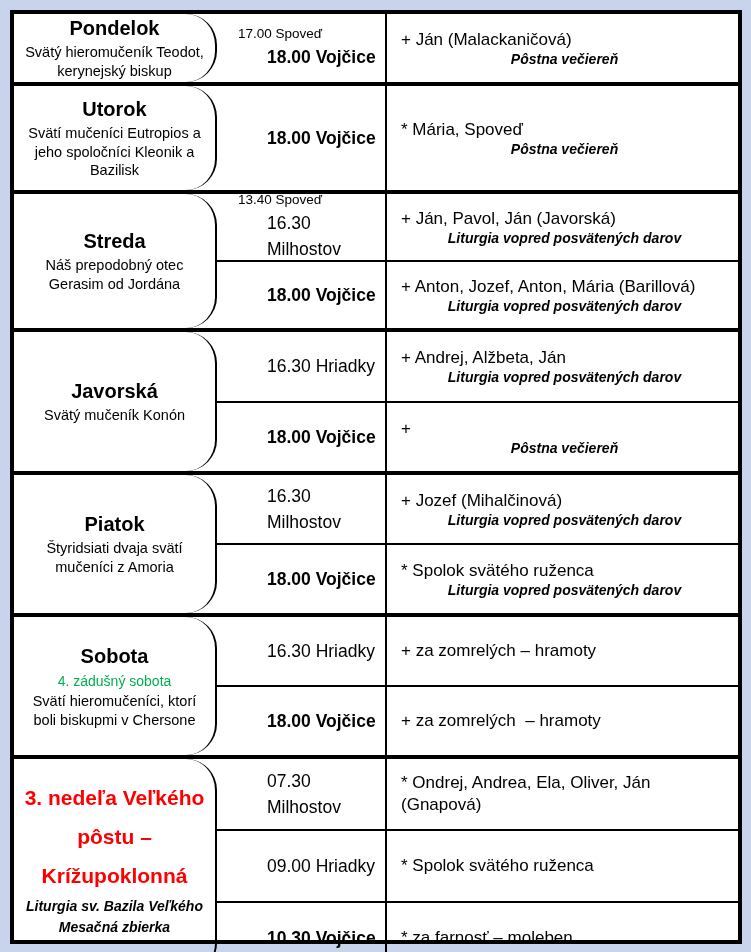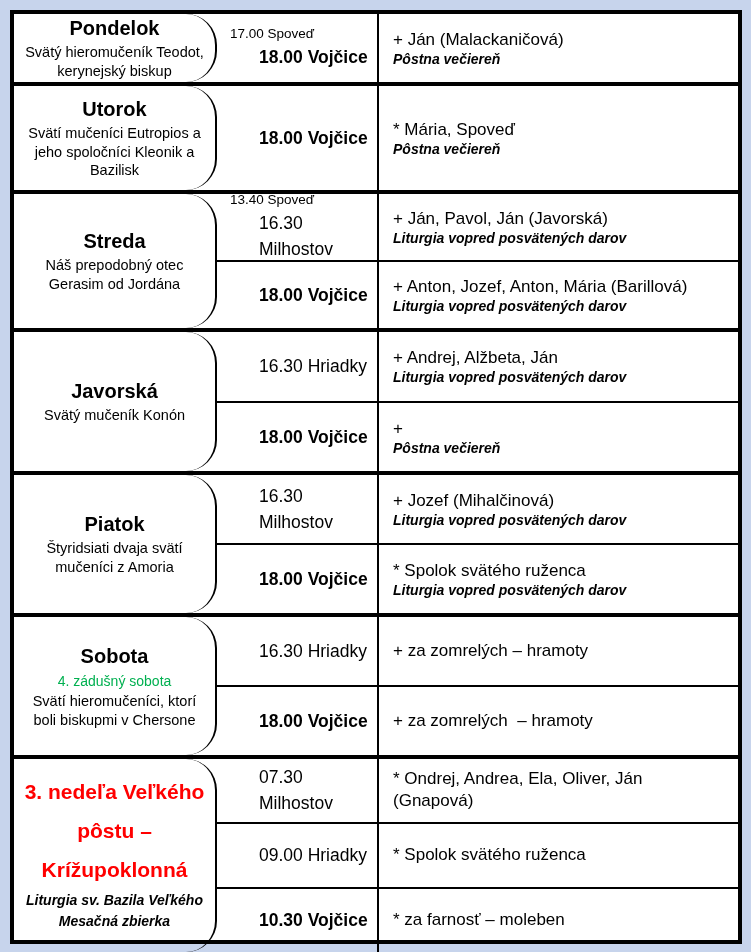--- a/index.html
+++ b/index.html
@@ -17,46 +17,46 @@
     background:#fff;
     display:flex;flex-direction:column;
     box-sizing:border-box;
   }
   .day-row{display:flex;border-bottom:4px solid #000;box-sizing:border-box;flex:0 0 auto;}
   .day-row:last-child{border-bottom:none;flex:1 1 auto;}
   .day-cell{
     width:203px;flex:0 0 203px;
     border-right:2px solid #000;box-sizing:border-box;
     display:flex;flex-direction:column;justify-content:center;align-items:center;
-    text-align:center;padding:4px 7px;border-radius:31px;
+    text-align:center;padding:20px 7px;border-radius:31px;
   }
   .subs{flex:1;display:flex;flex-direction:column;min-width:0;}
-  .sub-row{flex:1;display:flex;border-bottom:2px solid #000;box-sizing:border-box;min-height:0;}
+  .sub-row{flex:1;display:flex;border-bottom:2px solid #000;box-sizing:border-box;min-height:0;padding-left:8px;}
   .sub-row:last-child{border-bottom:none;}
   .time-cell{
     width:162px;flex:0 0 162px;
     border-right:2px solid #000;box-sizing:border-box;
     display:flex;flex-direction:column;justify-content:center;
     padding-left:13px;
   }
   .detail-cell{
     flex:1;display:flex;flex-direction:column;justify-content:center;
     padding:4px 10px 4px 14px;min-width:0;
   }
   .day-title{font-weight:bold;font-size:20px;line-height:1.3;}
   .day-desc{font-size:14.5px;line-height:1.28;margin-top:2px;}
   .green-note{color:#00b050;font-size:14px;line-height:1.3;margin-top:3px;}
-  .sunday-title{color:#ff0000;font-weight:bold;font-size:21px;line-height:1.85;margin-top:10px;}
+  .sunday-title{color:#ff0000;font-weight:bold;font-size:21px;line-height:1.85;}
   .sunday-note{font-weight:bold;font-style:italic;font-size:14px;line-height:1.5;margin-top:auto;margin-bottom:16px;}
   .time-small{font-size:13.5px;line-height:1.4;}
   .time-main{font-size:17.5px;line-height:1.5;margin-left:29px;}
   .time-main.bold{font-weight:bold;}
   .names{font-size:17px;line-height:1.3;white-space:pre-wrap;}
   .names.narrow{max-width:300px;}
-  .note{font-weight:bold;font-style:italic;font-size:14px;margin-top:0;}
+  .note{font-weight:bold;font-style:italic;font-size:14px;text-align:center;margin-top:0;}
 </style>
 </head>
 <body>
 
 <div class="page">
   <div class="table">
 
     <div class="day-row" style="height:72px">
       <div class="day-cell">
         <div class="day-title">Pondelok</div>

